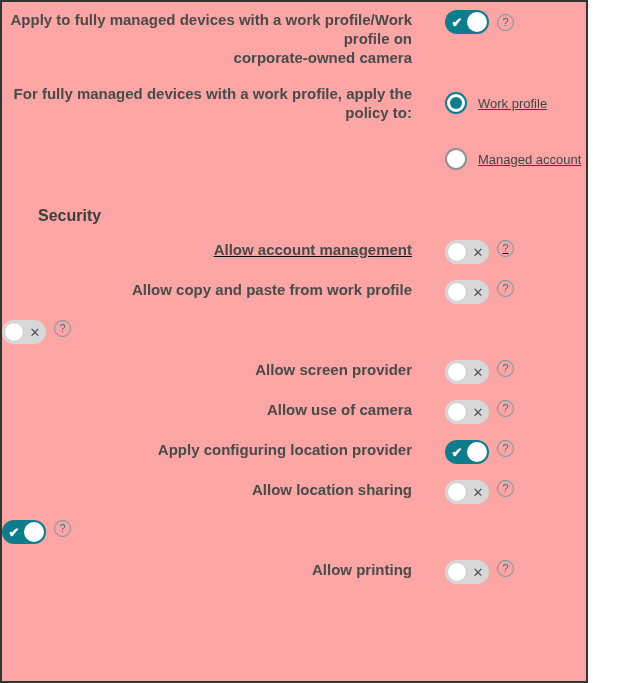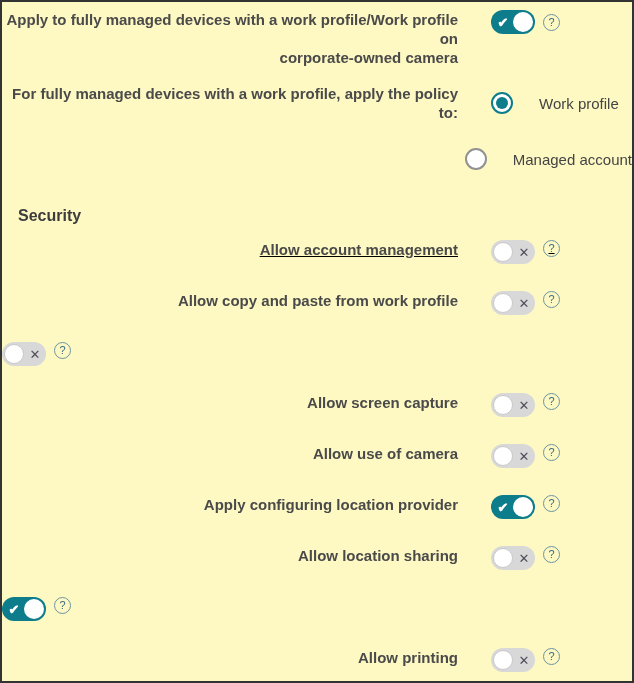--- a/index.html
+++ b/index.html
@@ -1,22 +1,22 @@
 <!DOCTYPE html>
 <html style="--accent: #0d7c8b; --toggle-off-bg: #d8d8d8; --frame-border: #333333; --label-text: #4a4a4a; --help-border: #6d93a1; --help-text: #3c6b80; --cross: #50505c; --radio-off-border: #919191;"><head>
 <meta charset="utf-8">
 <style>
   html, body { margin: 0; padding: 0; background: #fff; }
   * { box-sizing: border-box; }
 
   .page {
-    width: 634px;
+    width: 588px;
     height: 683px;
     border: 2px solid var(--frame-border, #333);
-    background: #fef9c3;
+    background: #fca5a5;
     font-family: "Liberation Sans", sans-serif;
     overflow: hidden;
   }
 
   
   .row {
     display: flex;
   }
   .row.ctl-right { padding-right: 72px; }
 
@@ -102,43 +102,44 @@
   .radio.on  { border: 2px solid var(--accent, #0d7c8b); }
   .radio.off { border: 2px solid var(--radio-off-border, #919191); }
   .radio.on::after {
     content: "";
     position: absolute;
     top: 3px; left: 3px; right: 3px; bottom: 3px;
     border-radius: 50%;
     background: var(--accent, #0d7c8b);
   }
   .radio-label {
-    margin-left: 26px;
-    font-size: 15px;
+    margin-left: 11px;
+    font-size: 13px;
     font-weight: 400;
     color: #444;
     white-space: nowrap;
+    text-decoration: underline;
   }
 
   
   .row-apply  { margin-top: 8px; align-items: flex-start; }
   .row-apply .toggle, .row-apply .help { margin-top: 0; }
   .row-apply .ctlwrap { display: flex; align-items: center; }
   .row-radio-1 { margin-top: 17px; }
   .row-radio-2 { margin-top: 26px; }
 
   .section-header {
     margin-top: 37px;
-    padding-left: 16px;
+    padding-left: 36px;
     font-size: 16px;
     font-weight: 700;
     color: #3d3d3d;
   }
 
-  .toggle-list .row { margin-top: 27px; }
+  .toggle-list .row { margin-top: 16px; }
   .toggle-list .row:first-child { margin-top: 15px; text-decoration: underline; }
 </style>
 </head>
 <body>
 
 <div class="page">
 
   <div class="row ctl-right row-apply">
     <div class="field-label">
       <span class="line">Apply to fully managed devices with a work profile/Work profile on</span>
@@ -197,21 +198,21 @@
     <div class="row ctl-right">
       <span class="toggle off">
 
         <span class="mark cross">✕</span>
         <span class="knob"></span>
       </span>
       <span class="help">?</span>
     </div>
 
     <div class="row ctl-right">
-      <div class="field-label">Allow screen capture</div>
+      <div class="field-label">Allow screen provider</div>
       <span class="toggle off">
 
         <span class="mark cross">✕</span>
         <span class="knob"></span>
       </span>
       <span class="help">?</span>
     </div>
 
     <div class="row ctl-right">
       <div class="field-label">Allow use of camera</div>

